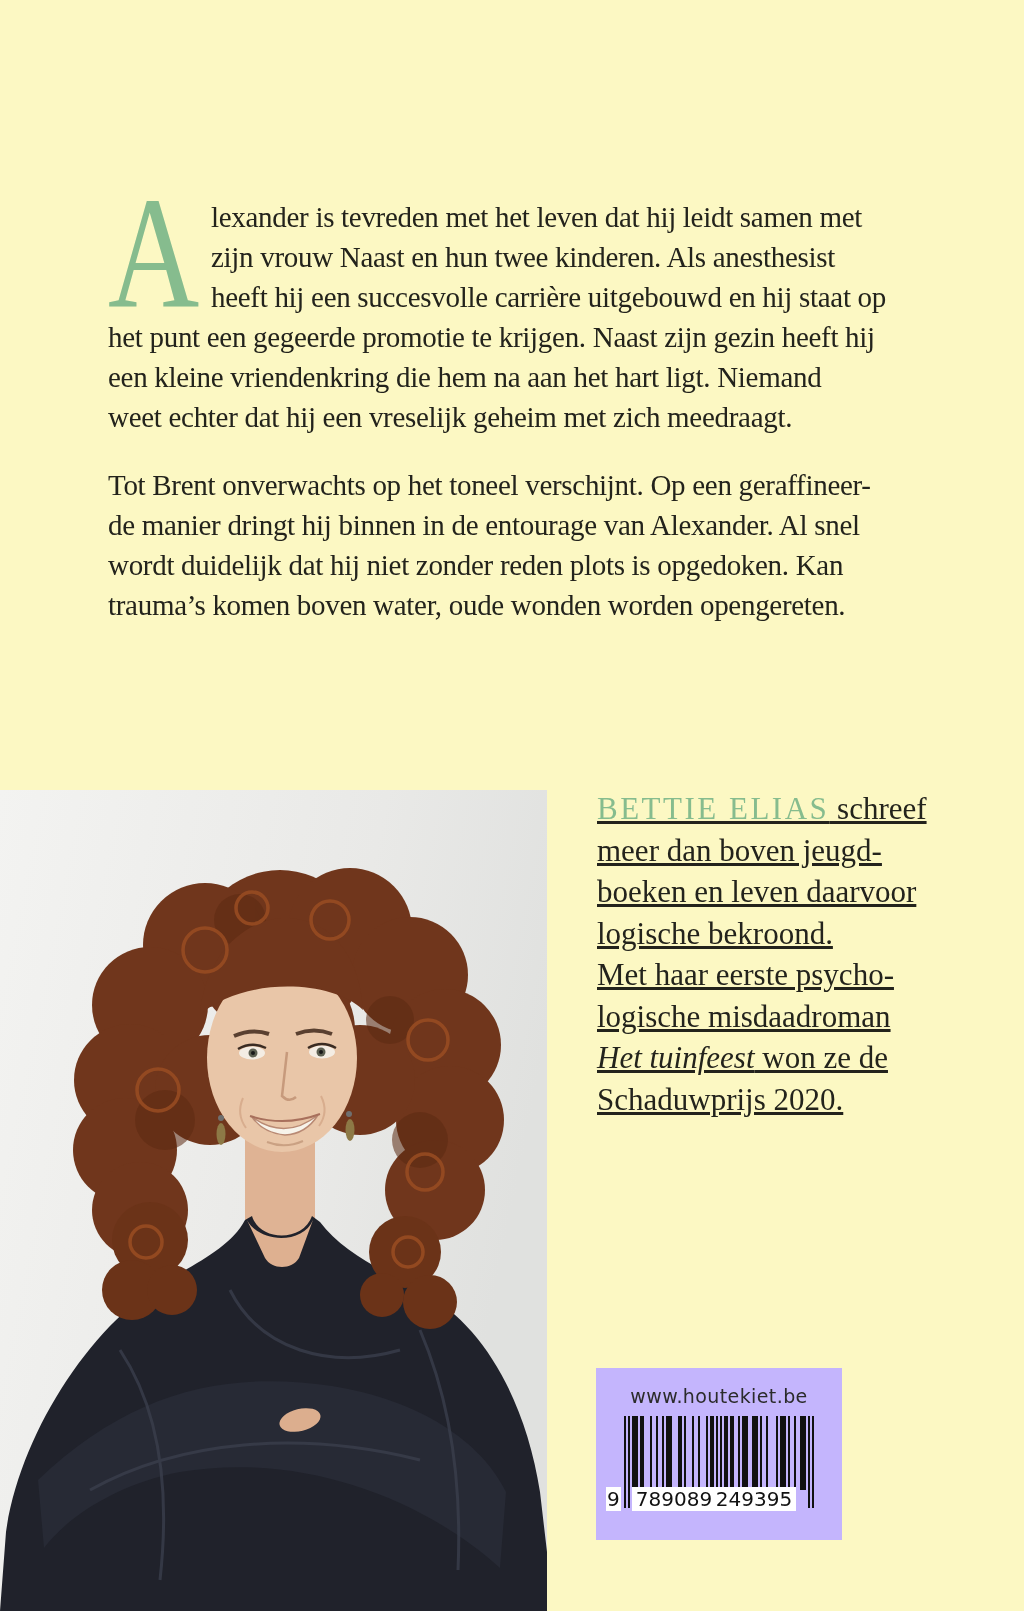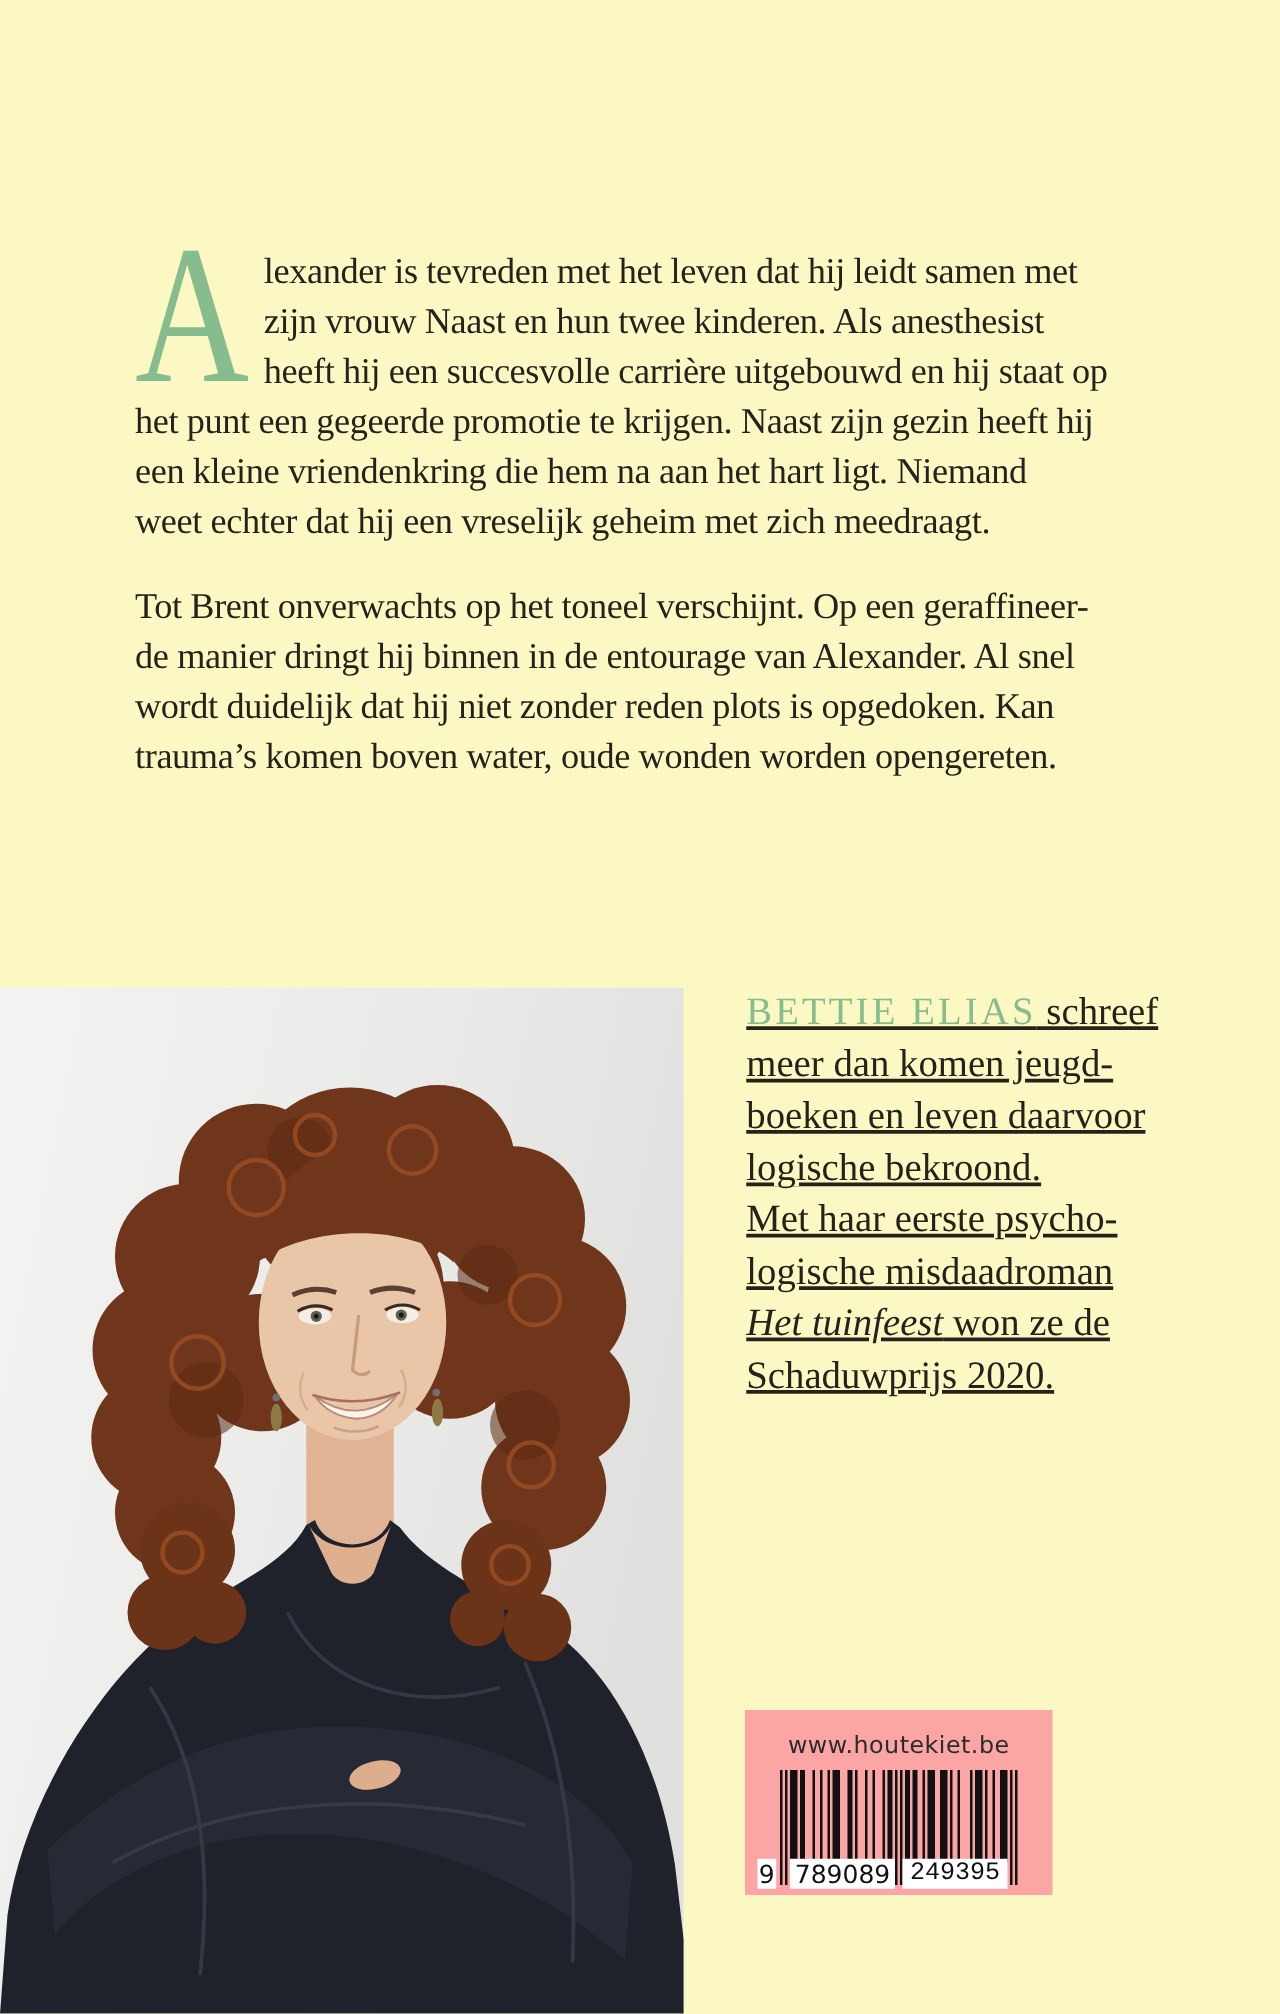--- a/index.html
+++ b/index.html
@@ -31,39 +31,39 @@
   }
   .green-caps{color:#86bc8e;letter-spacing:2.5px;}
   .italic{font-style:italic;}
 
   
   .photo{position:absolute;left:0;top:790px;width:547px;height:821px;}
   .photo svg{display:block;width:100%;height:100%;}
 
   
   .barcode-box{
-    position:absolute;left:596px;top:1368px;width:246px;height:148px;
-    background:#fca5a5;
+    position:absolute;left:596px;top:1368px;width:246px;height:172px;
+    background:#c4b5fd;
   }
   .website{
     margin-top:15px;text-align:center;
     font-family:"DejaVu Sans","Liberation Sans",sans-serif;
     font-size:19px;line-height:26px;letter-spacing:0.4px;color:#2b2b2b;
   }
   .bars{position:relative;width:190px;height:92px;margin:7px auto 0;}
   .bar{position:absolute;top:0;background:#111;}
   .digits{
     position:absolute;top:71px;left:0;width:100%;height:26px;
     font-family:"DejaVu Sans","Liberation Sans",sans-serif;
     font-size:20px;line-height:24px;color:#111;
   }
   .digits span{position:absolute;display:block;text-align:center;}
   .d0{left:-18px;top:0;background:#fff;padding:0 1px;}
   .d1{left:8px;width:84px;background:#fff;}
-  .d2{left:98px;width:84px;background:#fff;font-family:Liberation Mono, monospace;}
+  .d2{left:88px;width:84px;background:#fff;}
 </style>
 </head>
 <body>
 
 <div class="page">
 
   <div class="synopsis">
     <div class="dropcap">A</div>
     <div class="para1">
         <div class="line">lexander is tevreden met het leven dat hij leidt samen met</div>
@@ -76,21 +76,21 @@
     <div class="para2">
         <div class="line">Tot Brent onverwachts op het toneel verschijnt. Op een geraffineer-</div>
         <div class="line">de manier dringt hij binnen in de entourage van Alexander. Al snel</div>
         <div class="line">wordt duidelijk dat hij niet zonder reden plots is opgedoken. Kan</div>
         <div class="line">trauma’s komen boven water, oude wonden worden opengereten.</div>
       </div>
   </div>
 
   <div class="bio">
       <div class="line"><span class="green-caps">BETTIE ELIAS</span><span> schreef</span></div>
-      <div class="line">meer dan komen jeugd-</div>
+      <div class="line">meer dan boven jeugd-</div>
       <div class="line">boeken en leven daarvoor</div>
       <div class="line">logische bekroond.</div>
       <div class="line">Met haar eerste psycho-</div>
       <div class="line">logische misdaadroman</div>
       <div class="line"><span class="italic">Het tuinfeest</span><span> won ze de</span></div>
       <div class="line">Schaduwprijs 2020.</div>
     </div>
 
   <div class="photo">
     <svg viewBox="0 0 547 821" preserveAspectRatio="none">

